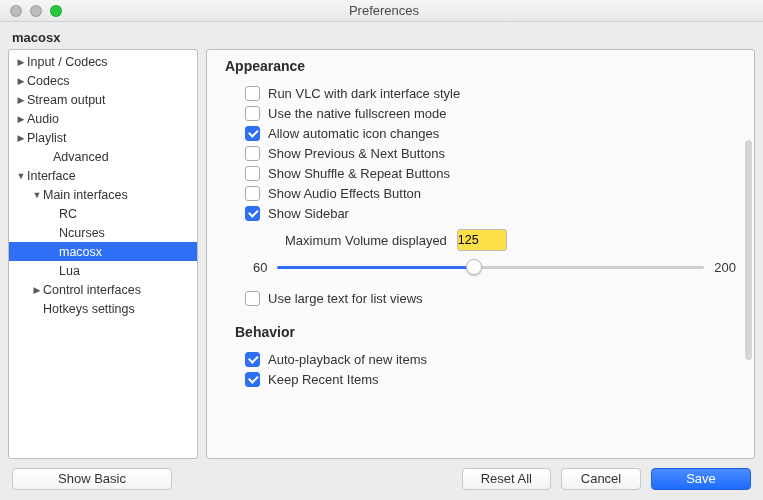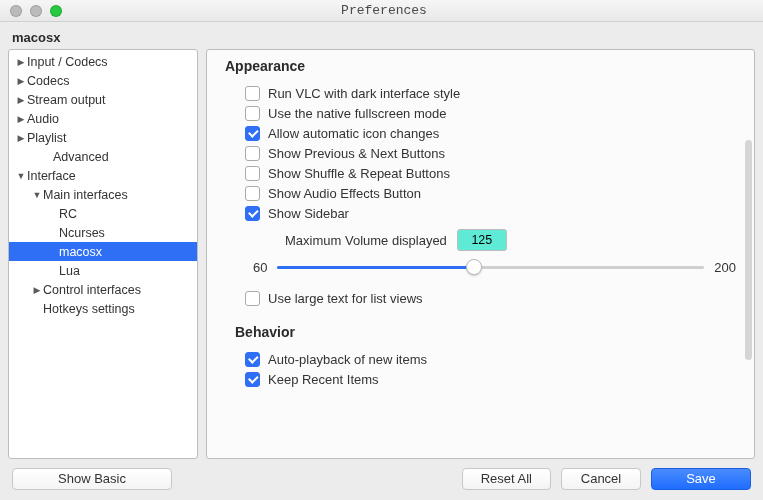--- a/index.html
+++ b/index.html
@@ -4,40 +4,40 @@
 <style>
   * { margin: 0; padding: 0; box-sizing: border-box; font-family: -apple-system, "Helvetica Neue", Arial, sans-serif; }
   body { background: #ececec; width: 763px; height: 500px; overflow: hidden; color: #333; }
   
   .titlebar { height: 22px; display: flex; align-items: center; position: relative; background: linear-gradient(#f6f6f6,#e8e8e8); border-bottom: 1px solid #d0d0d0; }
   .traffic { display: flex; gap: 8px; margin-left: 10px; }
   .dot { width: 12px; height: 12px; border-radius: 50%; border: 0.5px solid rgba(0,0,0,0.15); }
   .dot.red { background: #bbb; }
   .dot.yellow { background: #bbb; }
   .dot.green { background: #28c840; }
-  .titlebar-title { position: absolute; left: 5px; right: 0; text-align: center; font-size: 13px; color: #4a4a4a; font-family: Liberation Mono, monospace; }
+  .titlebar-title { position: absolute; left: 5px; right: 0; text-align: center; font-size: 13px; color: #4a4a4a; }
   
   .section-header { font-weight: 600; font-size: 13px; padding: 8px 10px 4px 12px; color: #2b2b2b; }
   
   .content { display: flex; height: 410px; padding: 0 8px; gap: 8px; }
   .sidebar { width: 190px; border: 1px solid #bdbdbd; border-radius: 3px; background: #fff; overflow-y: auto; padding: 2px 0; }
   .tree-row { display: flex; align-items: center; height: 19px; font-size: 12.5px; padding-left: 6px; cursor: default; }
   .tree-row.selected, .tree-row.selected:hover { background: #2e6ff6; color: #fff; }
   .disclosure { width: 12px; display: inline-flex; justify-content: center; font-size: 9px; color: #5a5a5a; }
   .tree-row.selected .disclosure { color: #fff; }
   .tree-label { white-space: nowrap; }
   .main { flex: 1; border: 1px solid #bdbdbd; border-radius: 3px; background: #fbfbfb; overflow: hidden; position: relative; }
   .main-scroll { height: 100%; overflow-y: auto; padding: 2px 18px; }
   .group-title { font-weight: 600; font-size: 14px; margin: 6px 0 12px 0; color: #2b2b2b; }
   .check-row { display: flex; align-items: center; margin: 5px 0 5px 20px; font-size: 13px; color: #333; }
   .checkbox { width: 15px; height: 15px; border: 1px solid #aaa; border-radius: 3px; background: #fff; margin-right: 8px; display: inline-flex; align-items: center; justify-content: center; }
   .checkbox.checked { background: #2e6ff6; border-color: #2e6ff6; }
   .checkbox.checked::after { content: ""; width: 4px; height: 7px; border: solid #fff; border-width: 0 2px 2px 0; transform: rotate(45deg) translate(-0.5px,-1px); }
   .vol-row { display: flex; align-items: center; margin: 8px 0 6px 60px; font-size: 13px; gap: 10px; }
-  .numfield { width: 50px; height: 22px; border: 1px solid #bbb; border-radius: 3px; background: #5eead4; text-align: center; font-size: 12.5px; }
+  .numfield { width: 50px; height: 22px; border: 1px solid #bbb; border-radius: 3px; background: #fde047; text-align: left; font-size: 12.5px; }
   .slider-row { display: flex; align-items: center; margin: 4px 0 14px 28px; font-size: 13px; gap: 10px; }
   .slider { flex: 1; height: 20px; position: relative; }
   .track { position: absolute; left: 0; right: 0; top: 9px; height: 3px; background: #cfcfcf; border-radius: 2px; }
   .track-fill { position: absolute; left: 0; top: 9px; height: 3px; background: #2e6ff6; border-radius: 2px; }
   .thumb { position: absolute; top: 2px; width: 16px; height: 16px; border-radius: 50%; background: #fff; border: 1px solid #bbb; box-shadow: 0 1px 2px rgba(0,0,0,0.2); transform: translateX(-50%); }
   
   .footer { height: 40px; display: flex; align-items: center; padding: 0 12px; gap: 10px; }
   .spacer { flex: 1; }
   .btn { height: 22px; padding: 0 18px; font-size: 13px; border: 1px solid #c8c8c8; border-radius: 4px; background: linear-gradient(#fff,#f4f4f4); cursor: default; min-width: 80px; text-align: center; line-height: 20px; }
   .btn.wide { min-width: 160px; }

